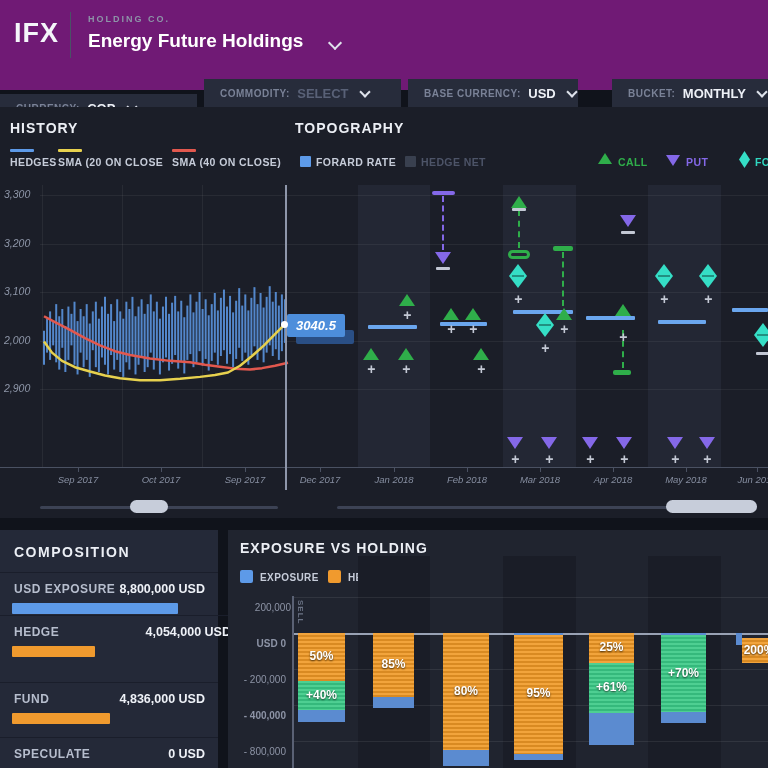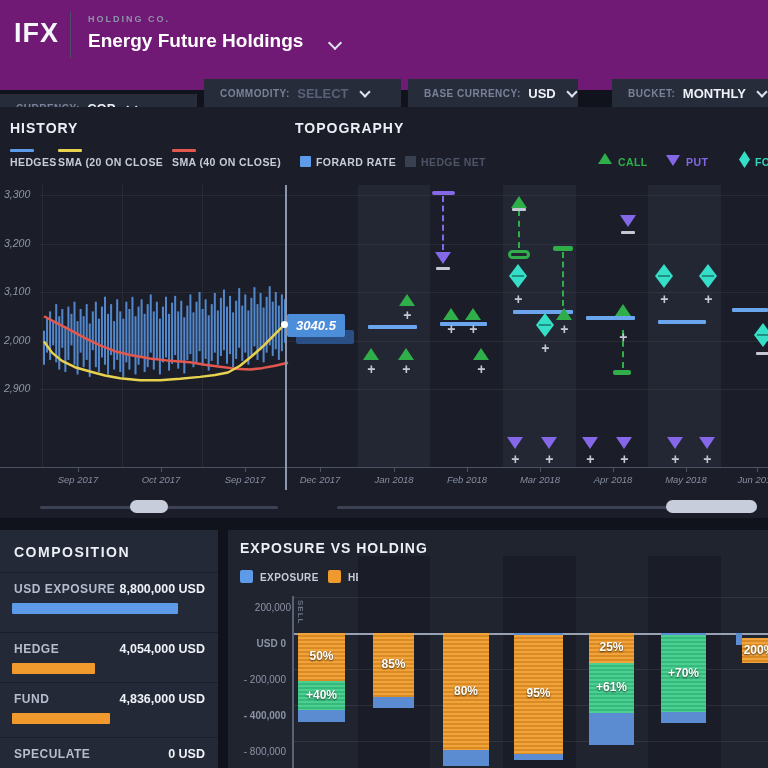--- a/index.html
+++ b/index.html
@@ -295,21 +295,21 @@
 
 <div id="gap-strip"></div>
 
 <div id="panel-left">
   <div id="comp-title">COMPOSITION</div>
   <div class="comp-row" style="top:42px;height:55px;">
     <div class="comp-label">USD EXPOSURE</div>
     <div class="comp-value">8,800,000 USD</div>
     <div class="comp-bar" style="width: 166px; background: rgb(93, 154, 232);"></div>
   </div>
-  <div class="comp-row" style="top:102px;height:55px;">
+  <div class="comp-row" style="top:85px;height:55px;padding-left:26px;">
     <div class="comp-label">HEDGE</div>
     <div class="comp-value">4,054,000 USD</div>
     <div class="comp-bar" style="width: 83px; background: rgb(240, 154, 46);"></div>
   </div>
   <div class="comp-row" style="top:152px;height:55px;">
     <div class="comp-label">FUND</div>
     <div class="comp-value">4,836,000 USD</div>
     <div class="comp-bar" style="width: 98px; background: rgb(240, 154, 46);"></div>
   </div>
   <div class="comp-row" style="top:207px;height:31px;">

